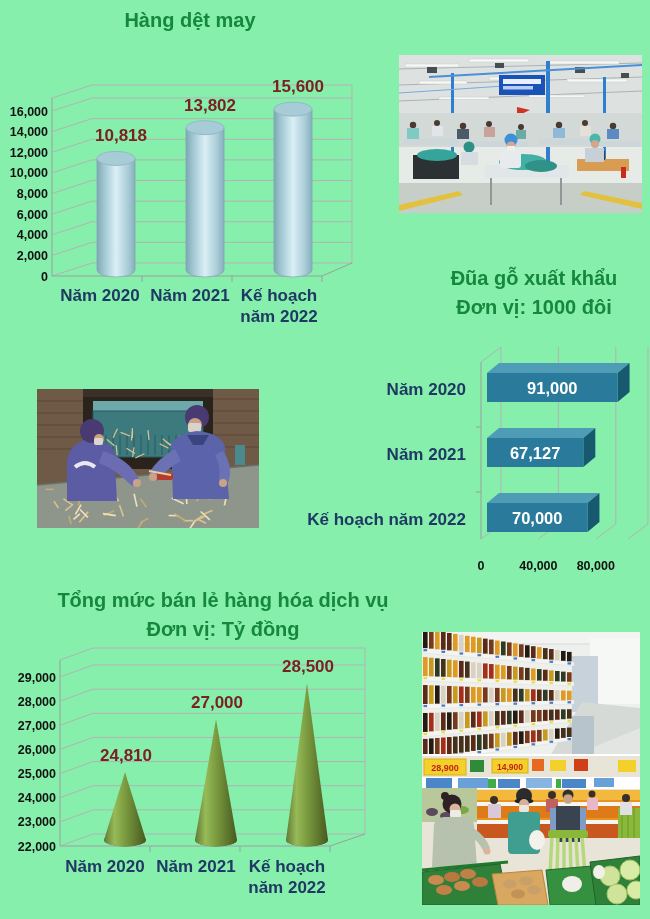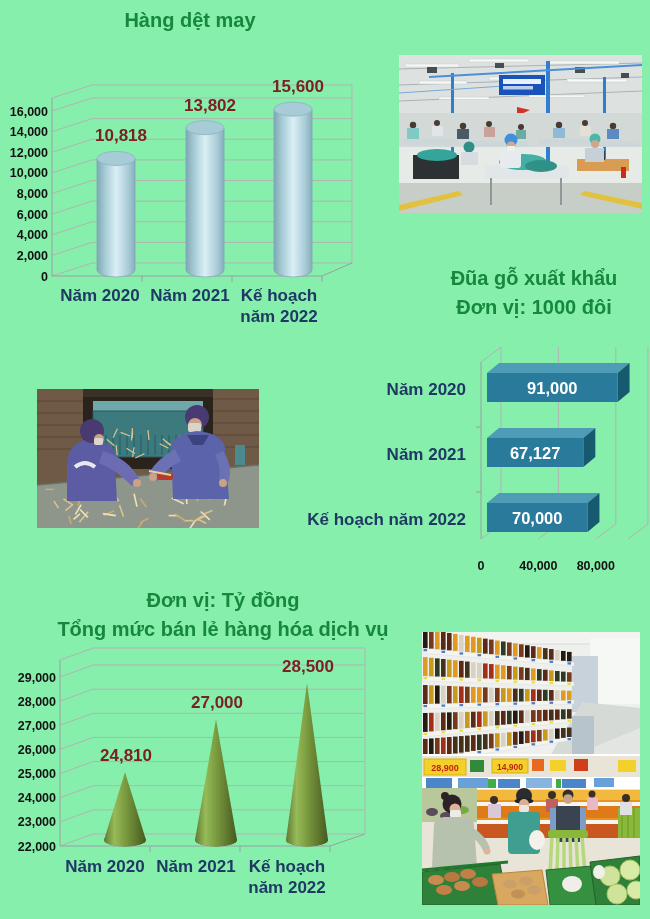--- a/index.html
+++ b/index.html
@@ -16,22 +16,22 @@
 <div id="canvas">
 
   <div class="title" style="left: 25px; top: 6px; width: 330px; color: rgb(22, 136, 61);">
     <div>Hàng dệt may</div>
   </div>
   <div class="title" style="left: 384px; top: 264px; width: 300px; color: rgb(22, 136, 61);">
     <div>Đũa gỗ xuất khẩu</div>
     <div>Đơn vị: 1000 đôi</div>
   </div>
   <div class="title" style="left: 43px; top: 586px; width: 360px; color: rgb(22, 136, 61);">
+    <div>Tổng mức bán lẻ hàng hóa dịch vụ</div>
     <div>Đơn vị: Tỷ đồng</div>
-    <div>Tổng mức bán lẻ hàng hóa dịch vụ</div>
   </div>
 
   <svg id="chart1" class="abs" style="left:0;top:75px;" width="370" height="252" viewBox="0 75 370 252">
       <defs>
         <linearGradient id="cylG" x1="0" y1="0" x2="1" y2="0">
           <stop offset="0%" stop-color="#7fa8b4"></stop>
           <stop offset="20%" stop-color="#a3c9d4"></stop>
           <stop offset="50%" stop-color="#daeff5"></stop>
           <stop offset="82%" stop-color="#a9ccd7"></stop>
           <stop offset="100%" stop-color="#86aebc"></stop>

